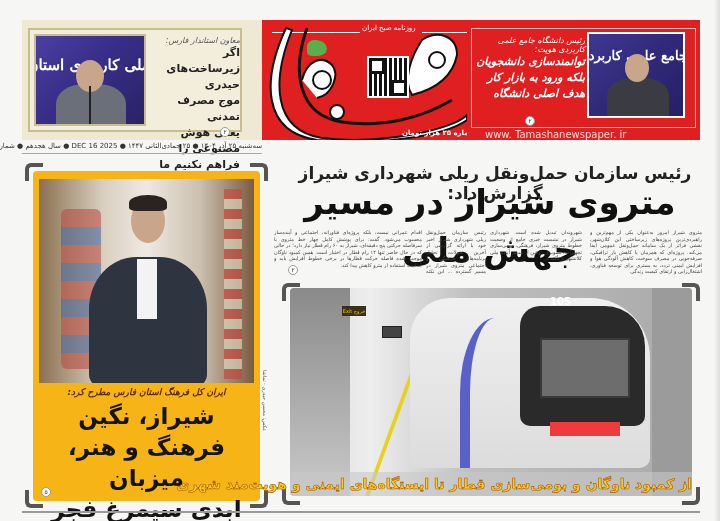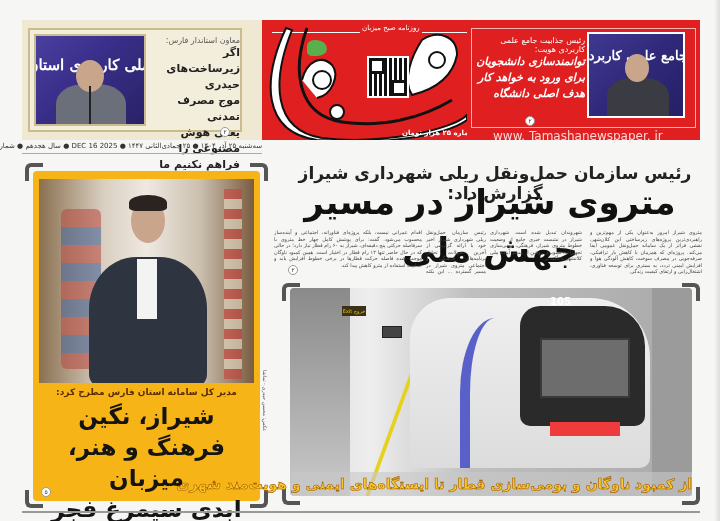--- a/index.html
+++ b/index.html
@@ -11,42 +11,42 @@
   
   .masthead { position: absolute; left: 22px; top: 20px; width: 678px; height: 120px; }
   .left-teaser { position: absolute; left: 0; top: 0; width: 240px; height: 120px; background: #efe9d3; }
   .left-teaser .inner { position: absolute; left: 6px; top: 8px; width: 214px; height: 104px; border: 2px solid #c9bc8f; background: #f3eedb; }
   .photo-box { position: absolute; overflow: hidden; }
   .left-teaser .photo-box { left: 4px; top: 4px; width: 112px; height: 92px; border: 2px solid #c9bc8f; background: linear-gradient(135deg, #4b3fa0 0%, #3a2f8a 40%, #2a2268 100%); }
   .banner-text { position: absolute; color: #fff; font-weight: bold; font-size: 15px; font-family: "DejaVu Serif", serif; white-space: nowrap; direction: rtl; }
   .person { position: absolute; border-radius: 40% 40% 10% 10%; }
   .head { position: absolute; border-radius: 50%; background: #c9a58c; }
   .teaser-text { position: absolute; direction: rtl; text-align: right; }
-  .kicker { font-size: 8px; color: #555; }
+  .kicker { font-size: 8px; color: #555; font-style: italic; }
   .teaser-headline { font-size: 11px; font-weight: bold; line-height: 16px; color: #222; }
   .page-ref { position: absolute; width: 10px; height: 10px; border-radius: 50%; background: #fff; border: 1px solid #999; font-size: 6px; text-align: center; line-height: 8px; color: #333; }
 
   .center-logo { position: absolute; left: 240px; top: 0; width: 205px; height: 120px; background: #e02020; overflow: hidden; }
   .logo-swoosh { position: absolute; }
   .top-tagline { position: absolute; top: 4px; left: 100px; font-size: 7px; color: #fff; direction: rtl; white-space: nowrap; }
   .tagline-line { position: absolute; top: 12px; height: 1px; background: #fff; }
   .qr { position: absolute; left: 105px; top: 36px; width: 42px; height: 42px; background:
       repeating-linear-gradient(90deg, #111 0 3px, #fff 3px 5px),
       #fff; border: 2px solid #fff; }
   .qr::before, .qr::after { content: ""; position: absolute; width: 10px; height: 10px; border: 3px solid #111; background: #fff; }
   .qr::before { left: 0; top: 0; }
   .qr::after { right: 0; bottom: 0; }
   .iran-map { position: absolute; left: 45px; top: 20px; width: 20px; height: 16px; background: #58b04c; border-radius: 40% 60% 50% 30%; }
 
   .right-teaser { position: absolute; left: 445px; top: 0; width: 233px; height: 120px; background: #e02020; }
   .right-teaser .frame { position: absolute; left: 4px; top: 8px; width: 225px; height: 100px; border: 1px solid #f3b5b5; }
   .right-teaser .photo-box { left: 120px; top: 12px; width: 98px; height: 86px; border: 2px solid #fff; background: linear-gradient(135deg, #3f3891 0%, #30297a 50%, #252066 100%); }
   .right-teaser .teaser-text .kicker { color: #fff; }
   .right-teaser .teaser-text .teaser-headline { color: #fff; font-style: italic; }
-  .website { position: absolute; left: 26px; top: 109px; font-size: 12px; color: #ffd5d5; white-space: nowrap; }
+  .website { position: absolute; left: 18px; top: 109px; font-size: 10px; color: #ffd5d5; white-space: nowrap; }
   .price { position: absolute; left: 140px; top: 109px; font-size: 7px; color: #fff; font-weight: bold; direction: rtl; white-space: nowrap; }
 
   .dateline { position: absolute; left: 22px; top: 142px; width: 240px; height: 12px; font-size: 7px; color: #333; direction: rtl; text-align: right; white-space: nowrap; border-bottom: 1px solid #aaa; }
 
   
   .feature { position: absolute; left: 25px; top: 163px; width: 243px; height: 345px; }
   .corner { position: absolute; width: 18px; height: 18px; border-color: #555; border-style: solid; }
   .c-tl { left: 0; top: 0; border-width: 4px 0 0 4px; border-radius: 6px 0 0 0; }
   .c-tr { right: 0; top: 0; border-width: 4px 4px 0 0; border-radius: 0 6px 0 0; }
   .c-bl { left: 0; bottom: 0; border-width: 0 0 4px 4px; border-radius: 0 0 0 6px; }
@@ -98,43 +98,43 @@
           <div class="teaser-headline">یعنی هوش مصنوعی را</div>
           <div class="teaser-headline">فراهم نکنیم ما را</div>
           <div class="teaser-headline">خواهد بلعید</div>
         </div>
       </div>
       <div class="page-ref" style="left:198px; top:107px;">۲</div>
     </div>
 
     <div class="center-logo">
       <div class="tagline-line" style="left:10px; width:88px;"></div>
-      <div class="top-tagline">روزنامه صبح میزبان</div>
+      <div class="top-tagline">روزنامه صبح ایران</div>
       <div class="tagline-line" style="left:160px; width:45px;"></div>
       <svg class="logo-swoosh" width="205" height="120" viewBox="0 0 205 120">
         <path d="M30 10 C10 60, 10 110, 60 118 C120 125, 190 110, 205 95 L205 100 C180 118, 110 125, 55 120 C0 112, 0 60, 24 8 Z" fill="#ffffff" stroke="#111" stroke-width="2"></path>
         <path d="M45 8 C30 50, 35 95, 80 102 C120 108, 160 98, 190 80" fill="none" stroke="#111" stroke-width="3"></path>
         <path d="M40 60 C45 40, 60 35, 70 45 C78 55, 70 75, 55 78" fill="#ffffff" stroke="#111" stroke-width="2"></path>
         <path d="M160 20 C175 10, 195 15, 195 35 C190 60, 170 70, 150 75 C140 60, 150 35, 160 20 Z" fill="#ffffff" stroke="#111" stroke-width="2"></path>
         <circle cx="60" cy="60" r="9" fill="#fff" stroke="#111" stroke-width="2"></circle>
         <circle cx="175" cy="40" r="8" fill="#fff" stroke="#111" stroke-width="2"></circle>
         <circle cx="75" cy="92" r="7" fill="#fff" stroke="#111" stroke-width="2"></circle>
       </svg>
       <div class="iran-map"></div>
       <div class="qr"></div>
       <div class="price">تک شماره ۲۵ هزار تومان</div>
     </div>
 
     <div class="right-teaser">
       <div class="frame"></div>
       <div class="teaser-text" style="left:8px; top:16px; width:110px;">
-        <div class="kicker">رئیس جذابیت جامع علمی</div>
+        <div class="kicker">رئیس دانشگاه جامع علمی</div>
         <div class="kicker">کاربردی هویت:</div>
         <div class="teaser-headline">توانمندسازی دانشجویان</div>
-        <div class="teaser-headline">برای ورود به خواهد کار</div>
+        <div class="teaser-headline">بلکه ورود به بازار کار</div>
         <div class="teaser-headline">هدف اصلی دانشگاه</div>
       </div>
       <div class="photo-box">
         <div class="banner-text" style="right:-4px; top:14px; font-size:13px;">جامع علمی کاربردی استان فارس</div>
         <div class="person" style="left:18px; top:44px; width:62px; height:44px; background:#3b3b44;"></div>
         <div class="head" style="left:36px; top:20px; width:24px; height:28px;"></div>
       </div>
       <div class="page-ref" style="left:58px; top:96px;">۲</div>
       <div class="website">www. Tamashanewspaper. ir</div>
     </div>
@@ -149,21 +149,21 @@
     <div class="corner c-br"></div>
     <div class="yellow">
       <div class="photo-box">
         <div style="position:absolute; left:22px; top:30px; width:40px; height:160px; background:repeating-linear-gradient(180deg,#b9473f 0 18px,#3e5e98 18px 36px); opacity:.55; border-radius:6px;"></div>
         <div style="position:absolute; left:185px; top:10px; width:18px; height:190px; background:repeating-linear-gradient(180deg,#c9403a 0 10px,#e8dfc9 10px 20px); opacity:.6;"></div>
         <div class="person" style="left:50px; top:78px; width:118px; height:130px; background:#2e3440;"></div>
         <div style="position:absolute; left:98px; top:80px; width:20px; height:60px; background:#f3f3f3;"></div>
         <div class="head" style="left:92px; top:20px; width:34px; height:44px;"></div>
         <div style="position:absolute; left:90px; top:16px; width:38px; height:16px; background:#2a2320; border-radius:50% 50% 20% 20%;"></div>
       </div>
-      <div class="kicker">مدیر کل سامانه استان فارس مطرح کرد:</div>
+      <div class="kicker">ایران کل فرهنگ استان فارس مطرح کرد:</div>
       <div class="big-head">
         <div>شیراز، نگین</div>
         <div>فرهنگ و هنر، میزبان</div>
         <div>ابدی سیمرغ فجر</div>
       </div>
     </div>
     <div class="page-ref" style="left:16px; top:324px;">۵</div>
   </div>
   <div class="photo-credit">عکس: محسن حیدری - تماشا</div>
 

